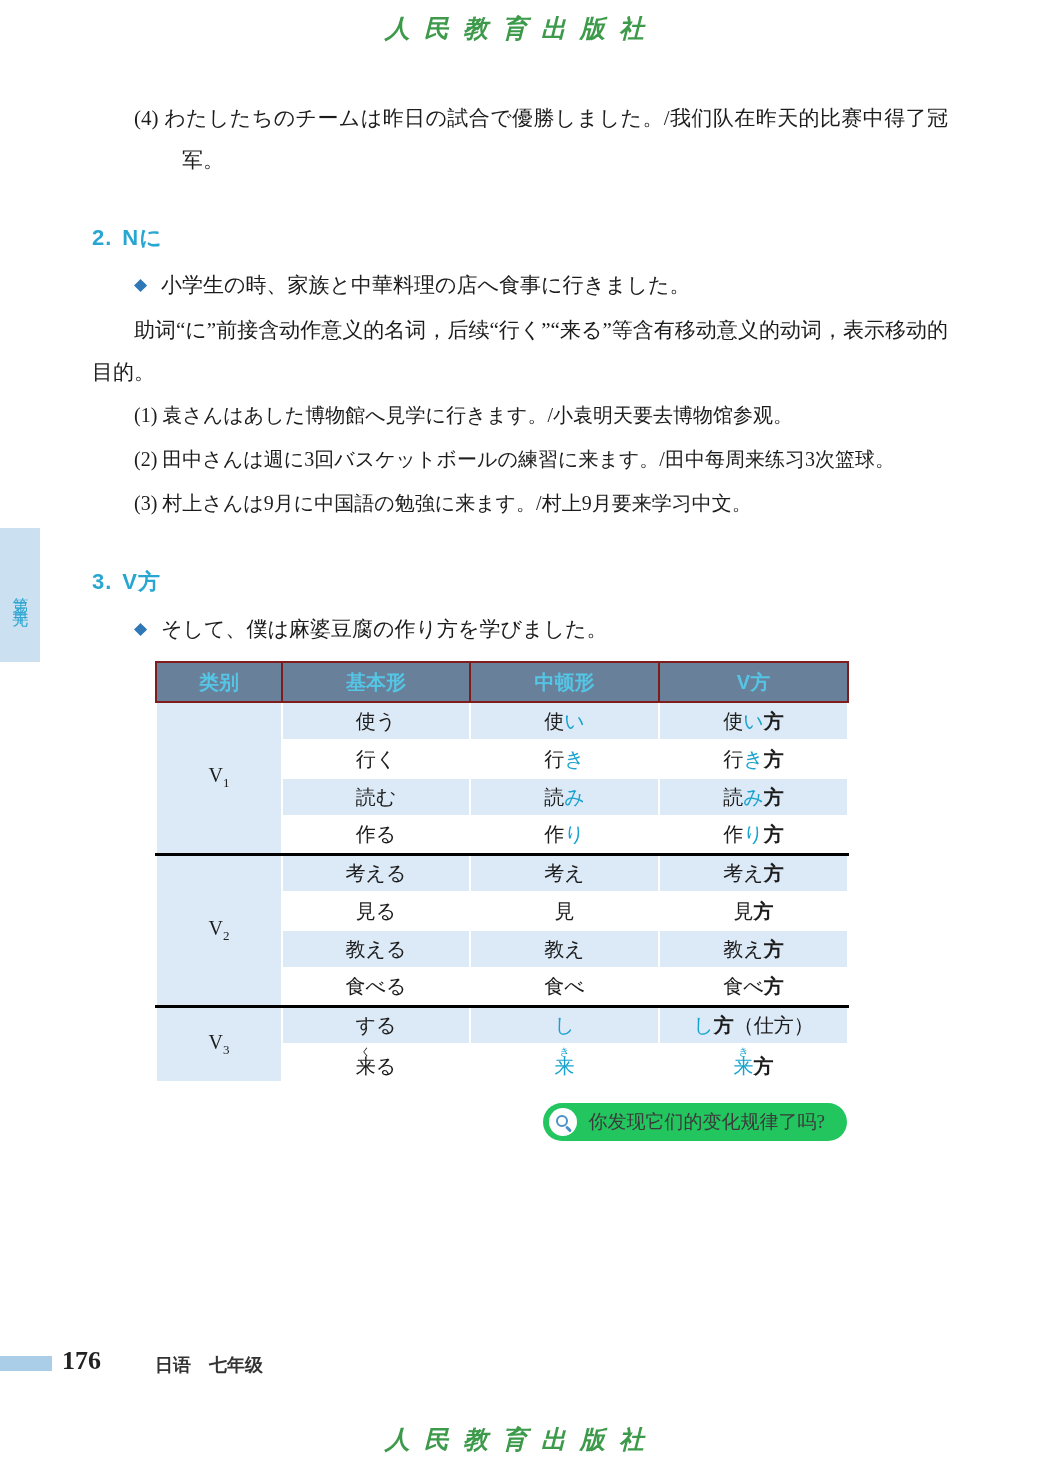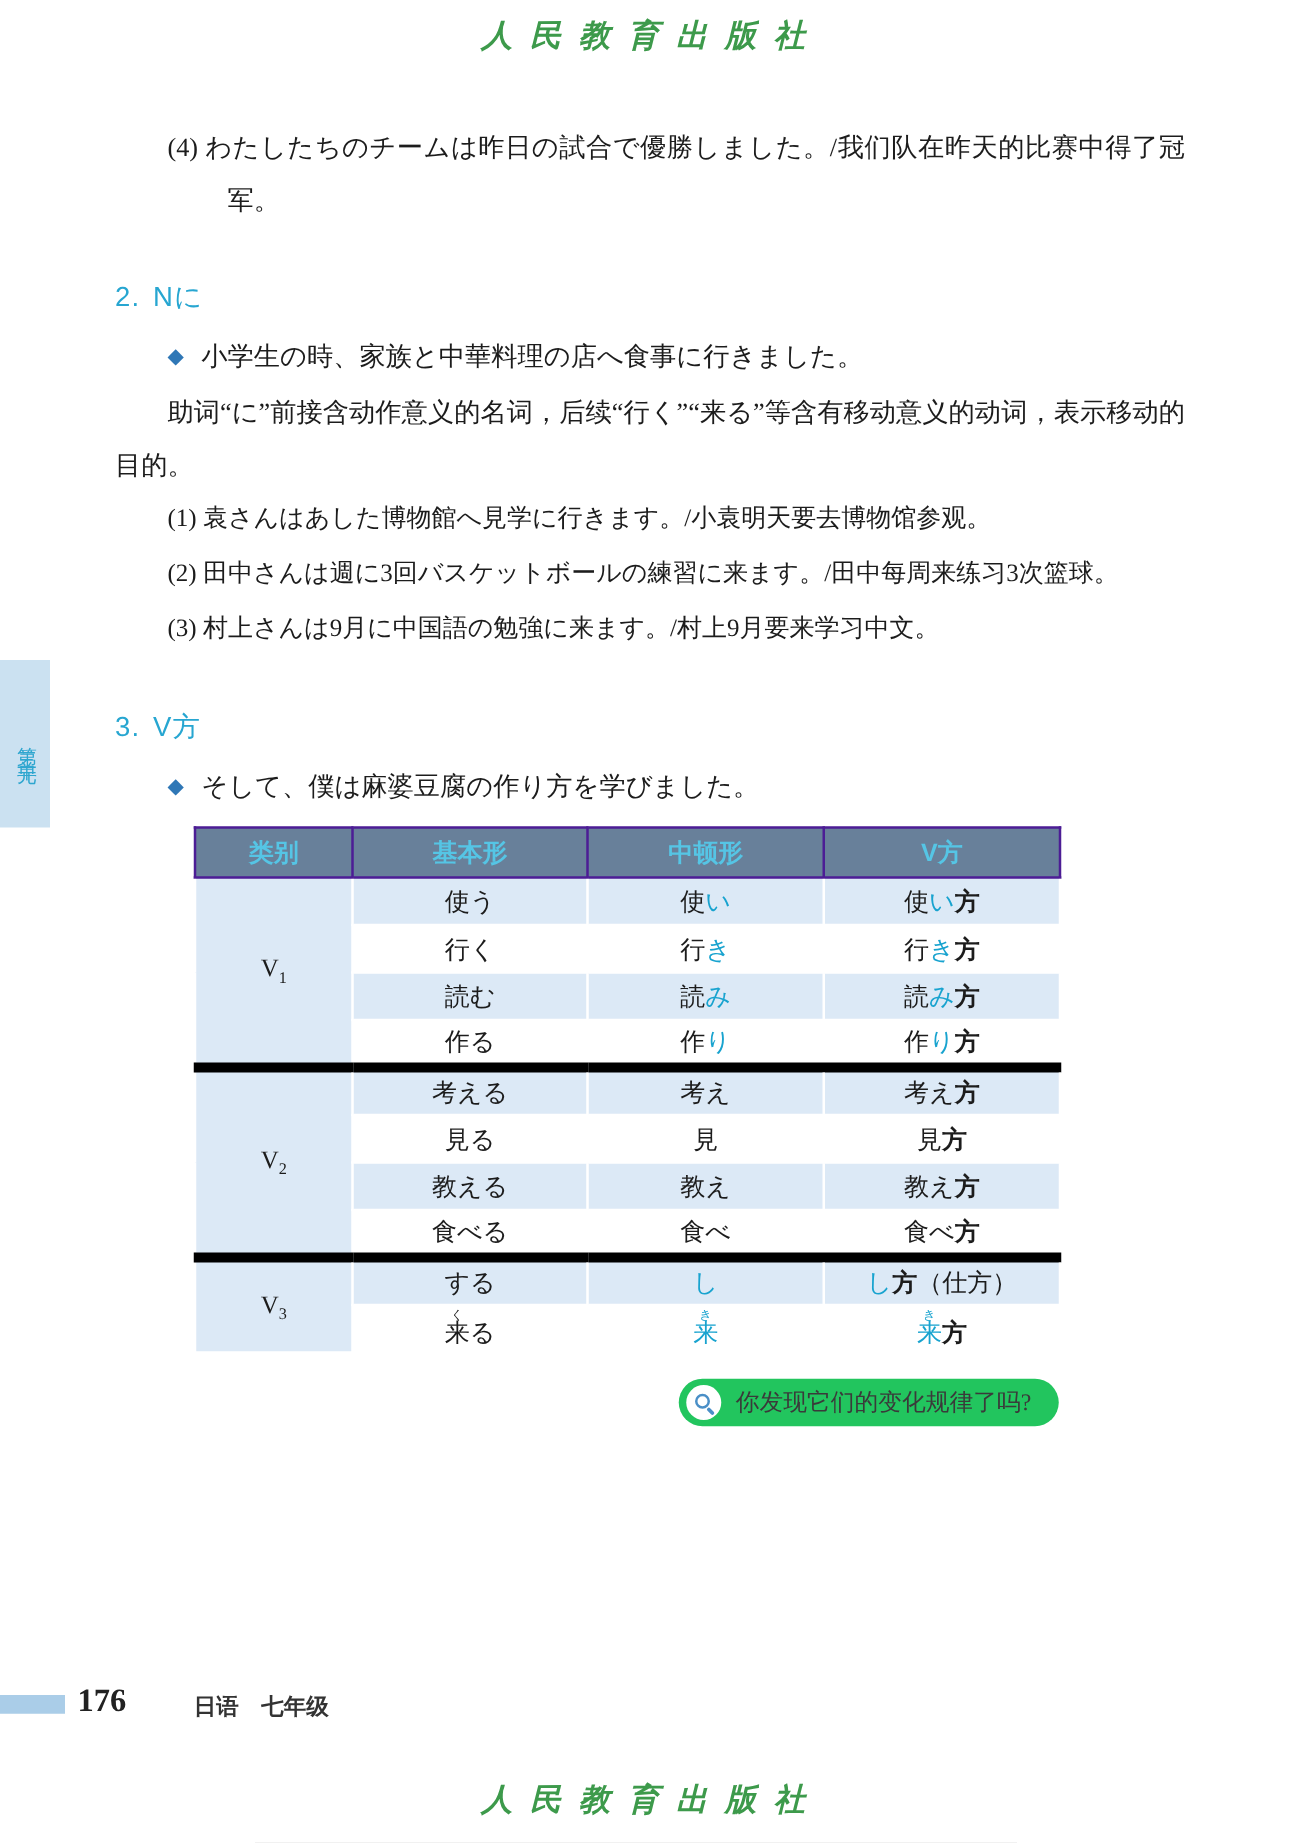--- a/index.html
+++ b/index.html
@@ -20,51 +20,51 @@
 
   .content { padding:0 95px 0 92px; }
 
   .p-example4 {
     margin-top:52px; font-size:21px; line-height:42px;
     margin-left:42px; padding-left:48px; text-indent:-48px; text-align:justify;
   }
 
   .section-heading {
     margin-top:42px; font-family:"Liberation Sans","DejaVu Sans",sans-serif;
-    font-weight:normal; font-size:22px; color:#27a6d1; letter-spacing:1px;
+    font-weight:bold; font-size:22px; color:#27a6d1; letter-spacing:1px;
   }
   .section-heading .sec-num { margin-right:10px; }
 
   .bullet-line { margin-top:16px; margin-left:42px; font-size:21px; line-height:32px; }
   .diamond { color:#2f77b6; font-size:17px; margin-right:14px; vertical-align:2px; }
 
   .para {
     margin-top:8px; font-size:21px; line-height:42px;
     text-indent:2em; text-align:justify;
   }
   .example-item { margin-left:42px; font-size:20px; line-height:44px; }
 
   ruby rt { font-size:10px; line-height:1; }
 
   
   .table-wrap { margin:16px 0 0 63px; width:692px; }
   table.vtable { border-collapse:collapse; width:100%; table-layout:fixed; }
   .vtable th {
     background:#68809a; color:#55c5e5; font-weight:bold;
     font-family:"Liberation Sans","DejaVu Sans",sans-serif;
-    font-size:20px; height:40px; border:2px solid #4c1d95;
+    font-size:20px; height:40px; border:2px solid #7f1d1d;
   }
   .vtable td {
     text-align:center; vertical-align:middle; height:38px;
     font-size:20px; border:2px solid #ffffff;
   }
   .vtable tbody tr:nth-child(odd) td { background:#dce9f6; }
   .vtable tbody tr:nth-child(even) td { background:#ffffff; }
   .vtable td.group { background:#d9e7f5; }
-  .vtable tr.gstart td { border-top:8px solid #000000;margin-top:48px; }
+  .vtable tr.gstart td { border-top:3px solid #000000;margin-top:48px; }
   .vlbl { font-size:20px; }
   .vlbl sub { font-size:13px; }
   .acc { color:#18a3cf; }
   ruby.acc rt { color:#18a3cf; }
   .kata { font-weight:bold; }
 
   
   .hint {
     display:flex; align-items:center; gap:12px; width:fit-content;
     margin:20px 0 0 auto; background:#22c55e; border-radius:19px;

